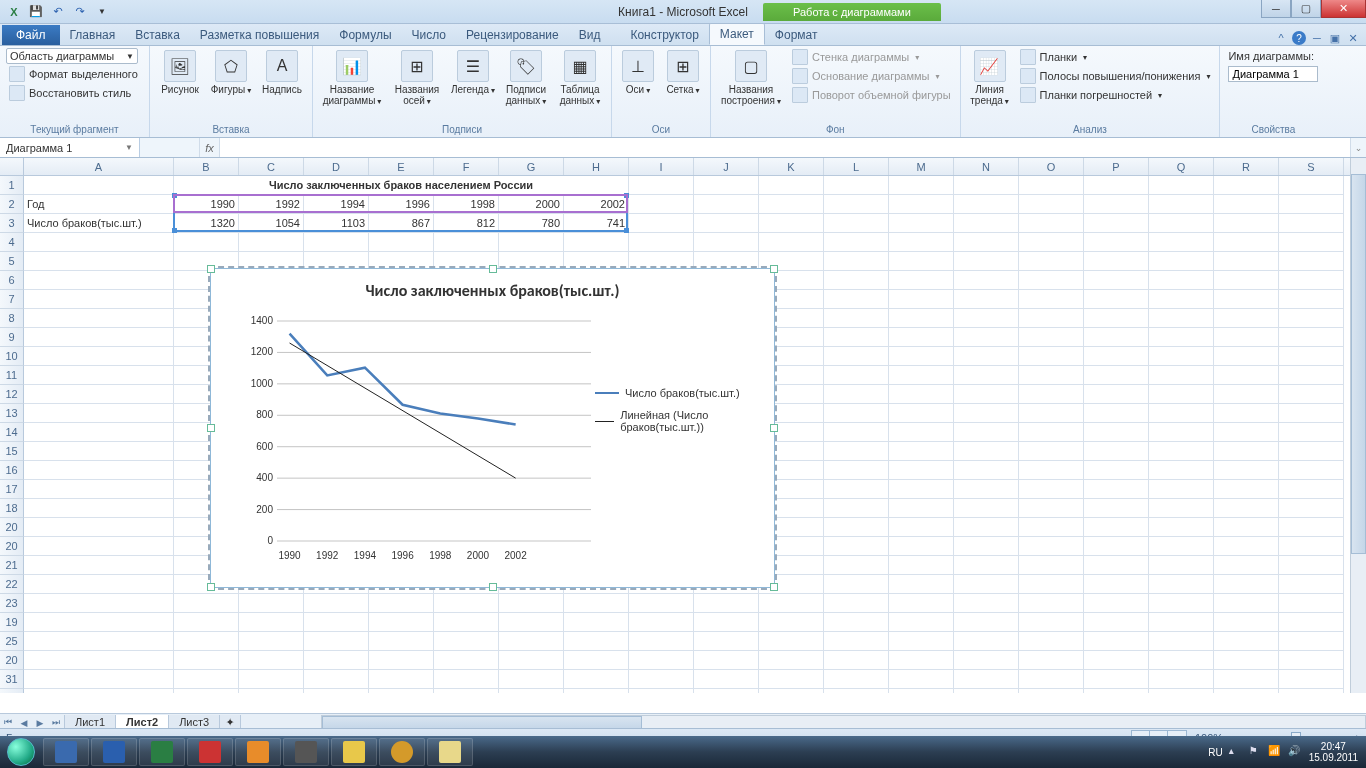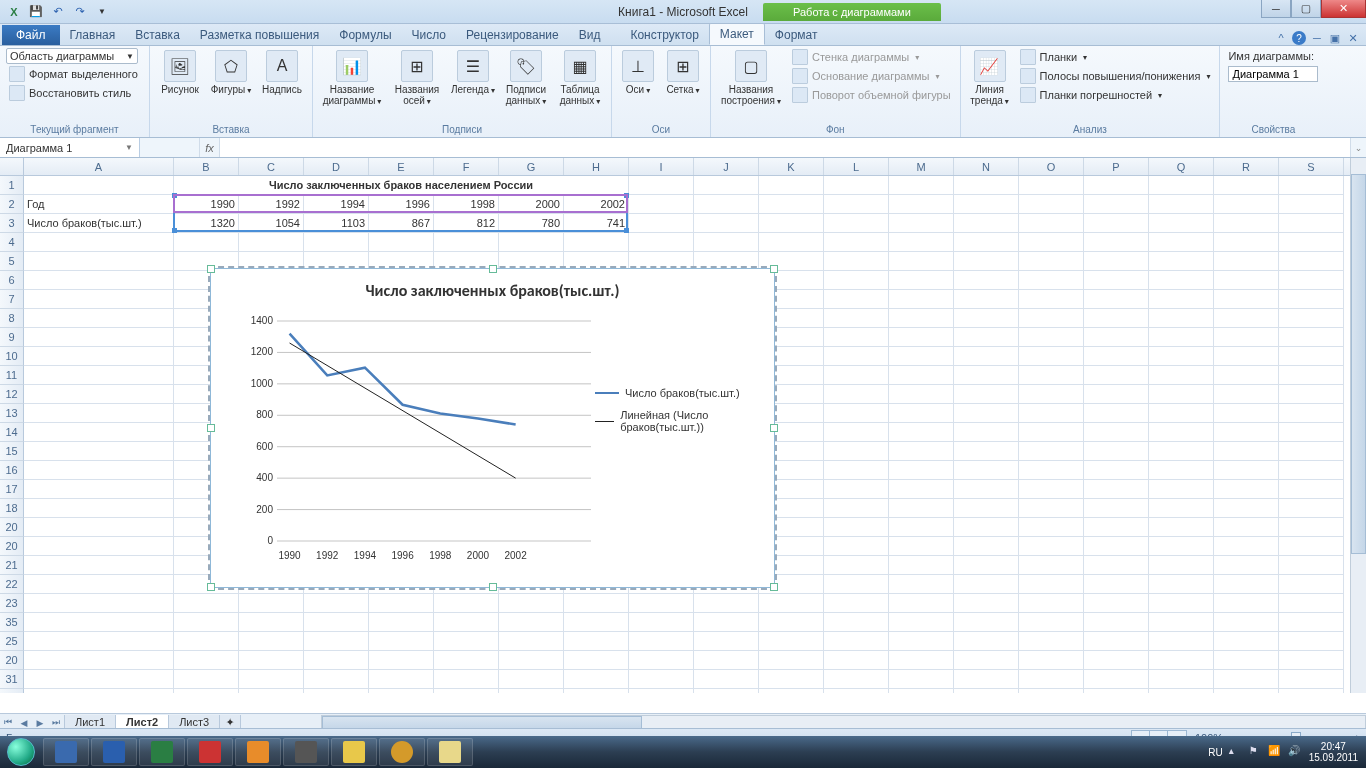--- a/index.html
+++ b/index.html
@@ -356,21 +356,21 @@
       <div class="rowhead">14</div>
       <div class="rowhead">15</div>
       <div class="rowhead">16</div>
       <div class="rowhead">17</div>
       <div class="rowhead">18</div>
       <div class="rowhead">20</div>
       <div class="rowhead">20</div>
       <div class="rowhead">21</div>
       <div class="rowhead">22</div>
       <div class="rowhead">23</div>
-      <div class="rowhead">35</div>
+      <div class="rowhead">19</div>
       <div class="rowhead">25</div>
       <div class="rowhead">20</div>
       <div class="rowhead">31</div>
       <div class="rowhead">28</div>
     </div>
   <div class="cells" id="cells">
       <div class="cell" style="left: 0px; top: 0px; width: 150px;"></div>
       <div class="cell" style="left: 150px; top: 0px; width: 65px;"></div>
       <div class="cell" style="left: 215px; top: 0px; width: 65px;"></div>
       <div class="cell" style="left: 280px; top: 0px; width: 65px;"></div>

